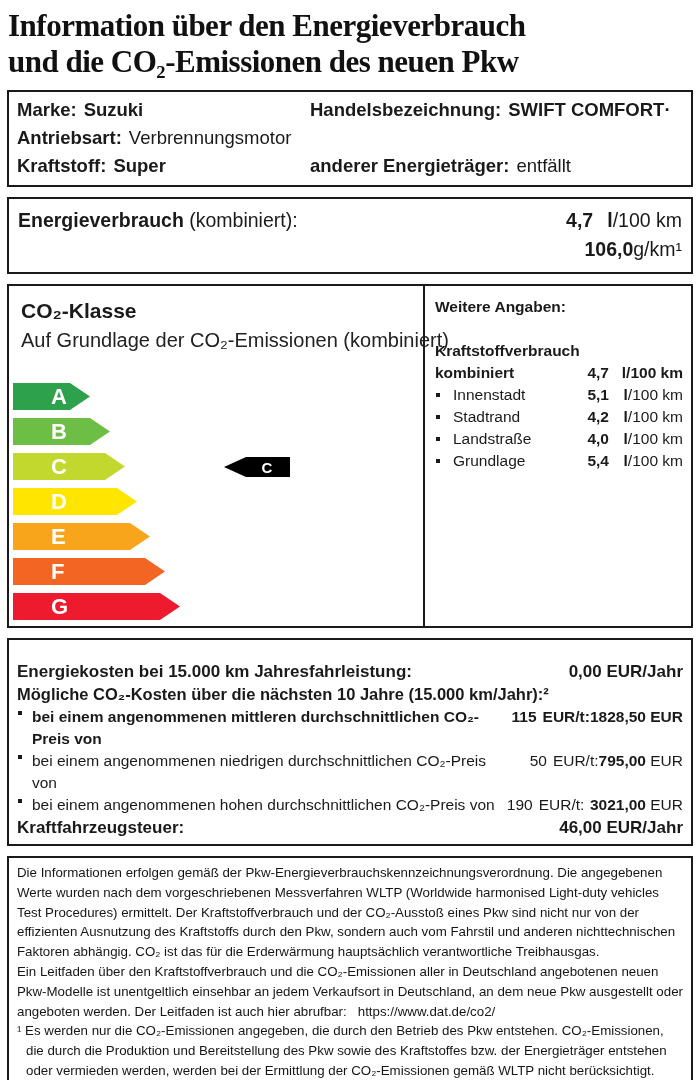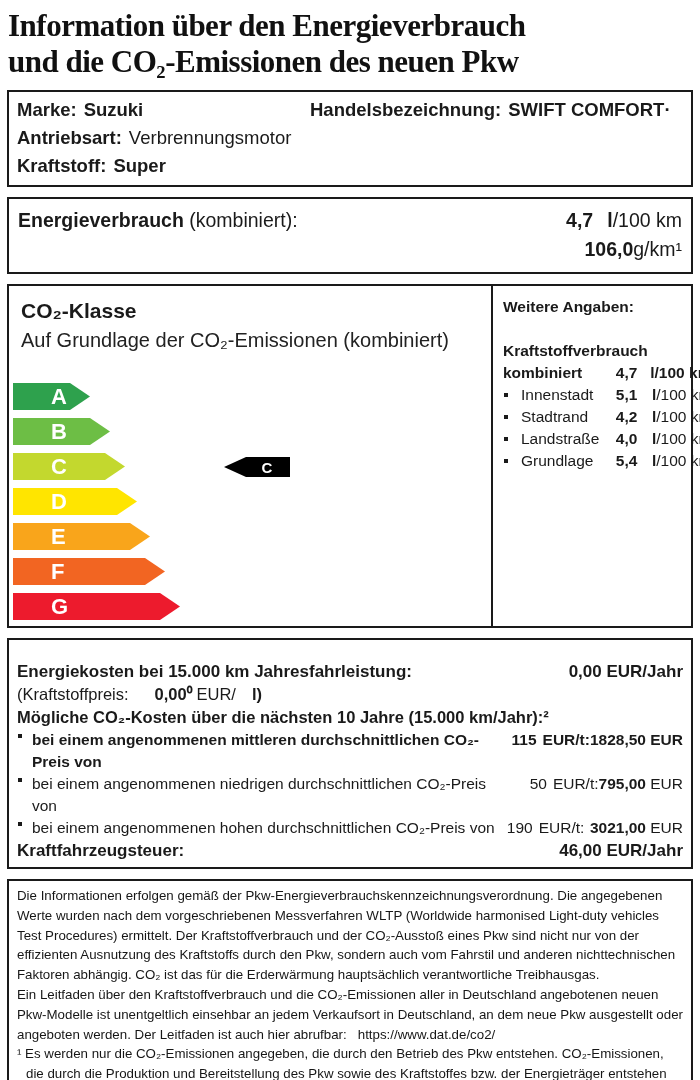--- a/index.html
+++ b/index.html
@@ -57,21 +57,21 @@
   .arrow:nth-child(7){ width:167px; }
   .indicator {
     position:absolute; left:215px; top:171px;
     width:66px; height:20px;
     display:flex; align-items:center; justify-content:center;
     padding-left:20px;
     color:#fff; font-size:15px; font-weight:700;
     clip-path:polygon(22px 0, 100% 0, 100% 100%, 22px 100%, 0 50%);
   }
   .side-panel {
-    position:absolute; top:0; bottom:0; right:0; width:200px;
+    position:absolute; top:0; bottom:0; right:0; width:268px;
     border-left:2px solid #1a1a1a;
     padding:10px 8px 0 10px;
     font-size:15.5px;
   }
   .sp-head { font-weight:700; line-height:22px; margin-bottom:22px; }
   .sp-sub { font-weight:700; line-height:22px; }
   .wa-grid { display:grid; grid-template-columns:16px 1fr 36px 72px; column-gap:2px; }
   .wa-grid > span { line-height:22px; white-space:nowrap; }
   .wa-b { font-weight:700; }
   .wa-lab2 { grid-column:1 / 3; }
@@ -124,20 +124,23 @@
         <span class="lbl">Handelsbezeichnung:</span><b>SWIFT COMFORT·</b>
       </div>
     </div>
     <div class="vrow">
       <span class="lbl">Antriebsart:</span><span>Verbrennungsmotor</span>
     </div>
     <div class="vrow grid2">
       <div>
         <span class="lbl">Kraftstoff:</span><b>Super</b>
       </div>
+      <div>
+        <span class="lbl">anderer Energieträger:</span><span>entfällt</span>
+      </div>
     </div>
   </section>
 
   <section class="box box-consumption">
     <div class="crow">
       <span><b>Energieverbrauch</b> <span>(kombiniert):</span></span>
       <span class="right">
         <b>4,7</b><b class="gap-l">l</b><span>/100 km</span>
       </span>
     </div>
@@ -209,23 +212,20 @@
         <span class="wa-unit"><b>l</b><span>/100 km</span></span>
       </div>
     </aside>
   </section>
 
   <section class="box box-costs">
     <div class="cost-main">
       <span>Energiekosten bei 15.000 km Jahresfahrleistung:</span>
       <span class="right">0,00 EUR/Jahr</span>
     </div>
-    <div class="cost-sub">
-      <span>(Kraftstoffpreis:</span><span class="bval">0,00⁰</span><span>EUR/</span><span class="bsuf">l)</span>
-    </div>
     <div class="cost-head">Mögliche CO₂-Kosten über die nächsten 10 Jahre (15.000 km/Jahr):²</div>
 
     <div class="cost-row bold">
       <span class="cbullet"></span>
       <span>bei einem angenommenen mittleren durchschnittlichen CO₂-Preis von</span>
       <span class="cprice">115</span>
       <span>EUR/t:</span>
       <span class="cgroup"><span class="cval">1828,50</span> <span class="cunit">EUR</span></span>
     </div>
     <div class="cost-row">

